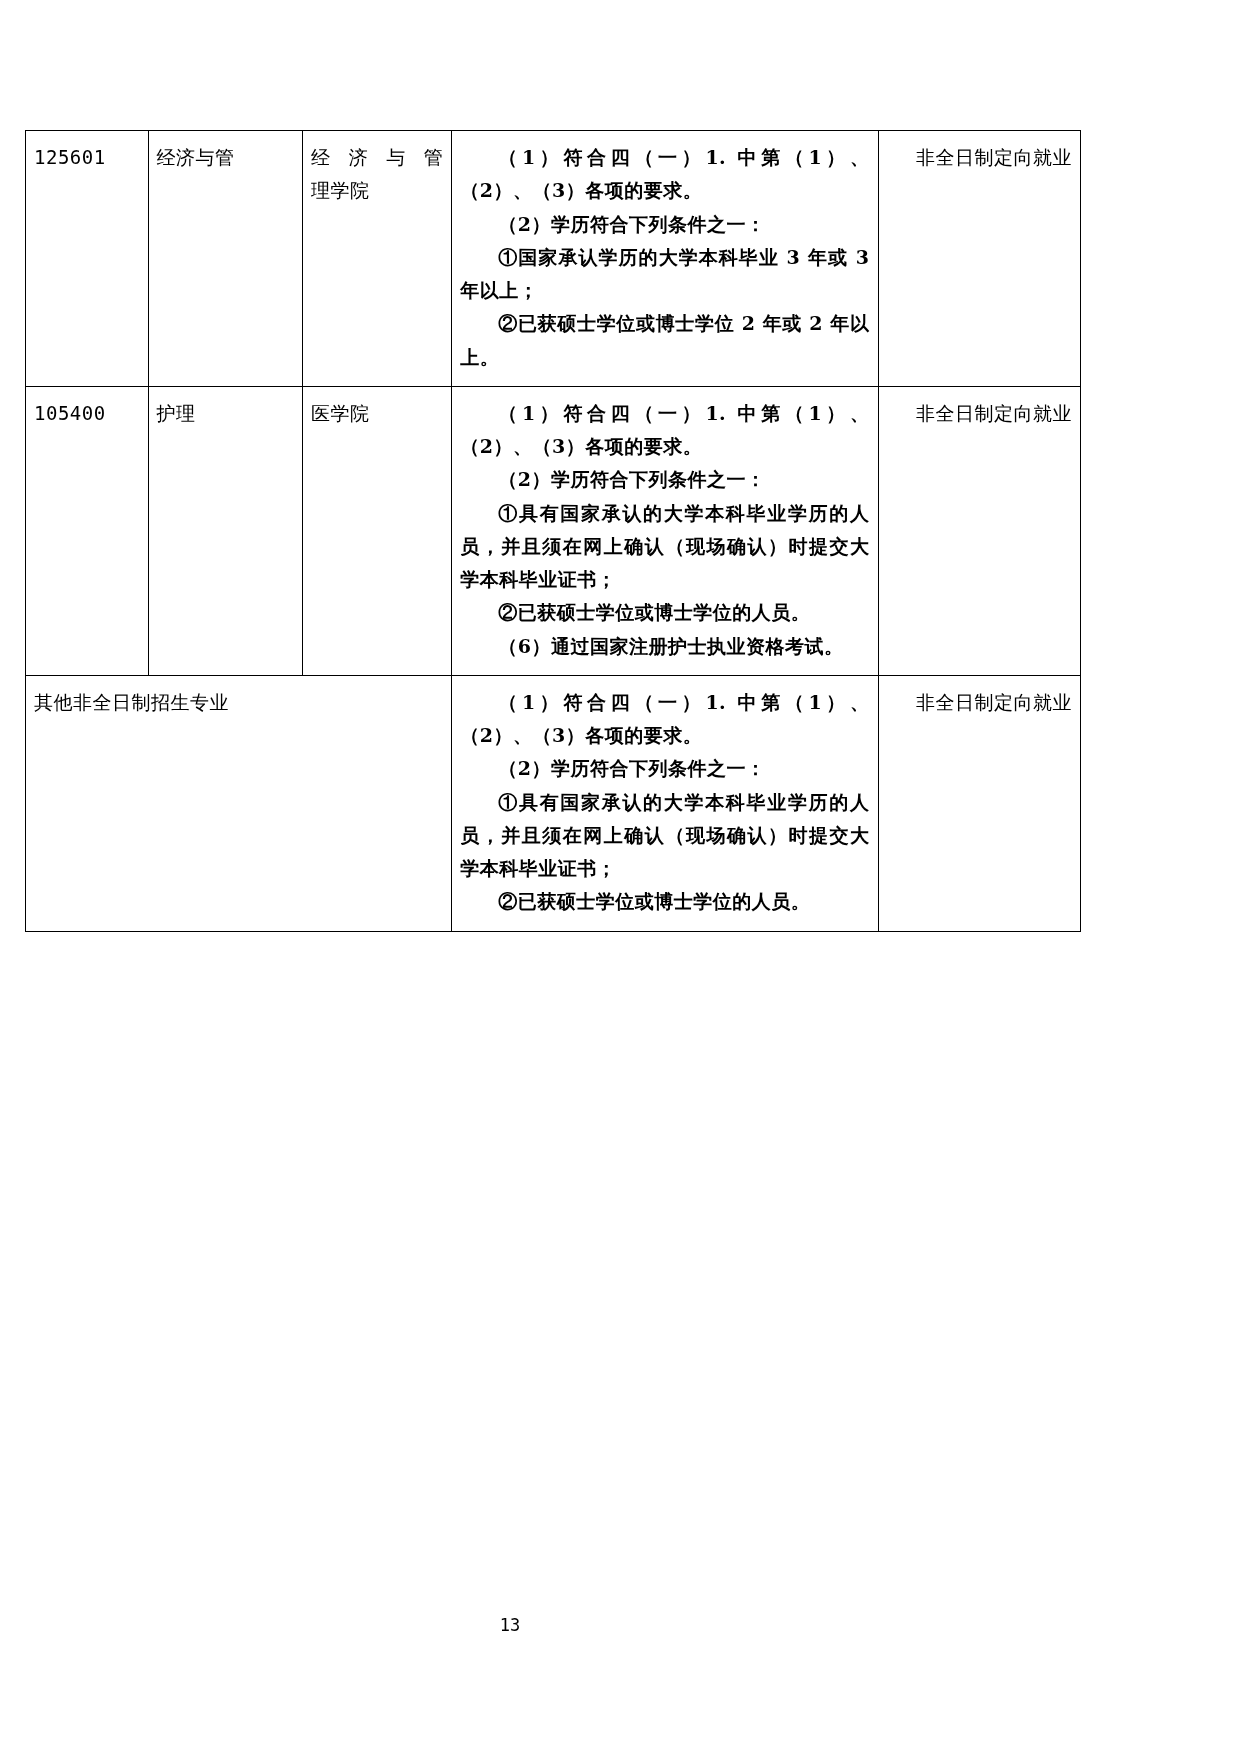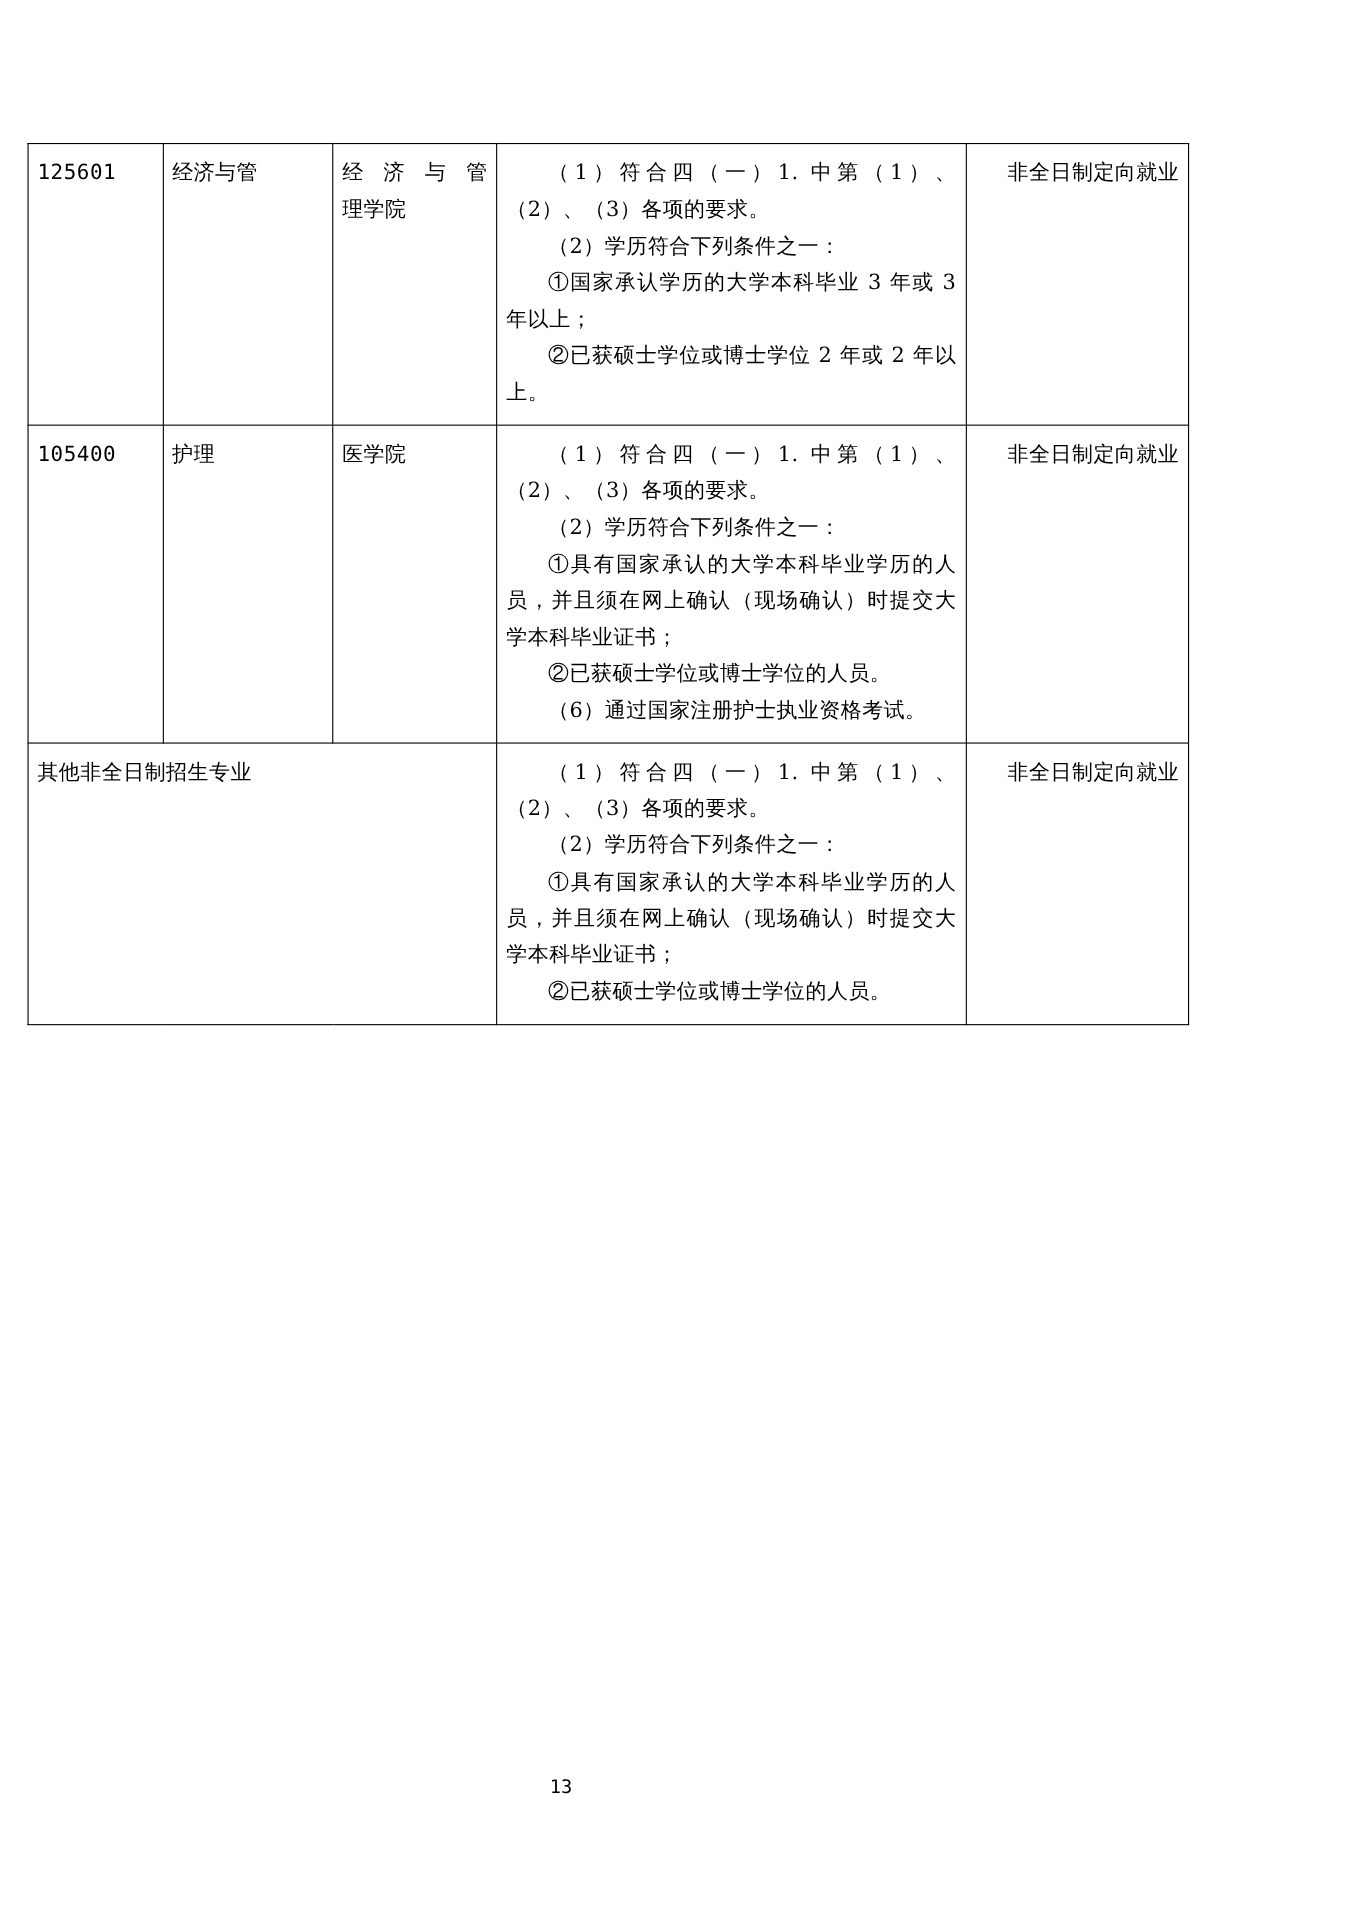--- a/index.html
+++ b/index.html
@@ -47,21 +47,21 @@
     padding-left: 10px;
   }
   .major-cell { padding-left: 16px; }
   .college-cell {
     text-align: justify;
     text-align-last: justify;
     padding-left: 12px;
     padding-right: 12px;
   }
   .college-cell .line2 { text-align-last: left; }
-  .req-cell { padding-left: 10px; padding-right: 10px; }
+  .req-cell { padding-left: 10px; padding-right: 10px; font-weight: bold; }
   .req-cell p {
     margin: 0;
     text-indent: 2em;
     text-align: justify;
   }
   .type-cell {
     text-align: right;
     letter-spacing: 1px;
     padding-top: 10px;
   }

